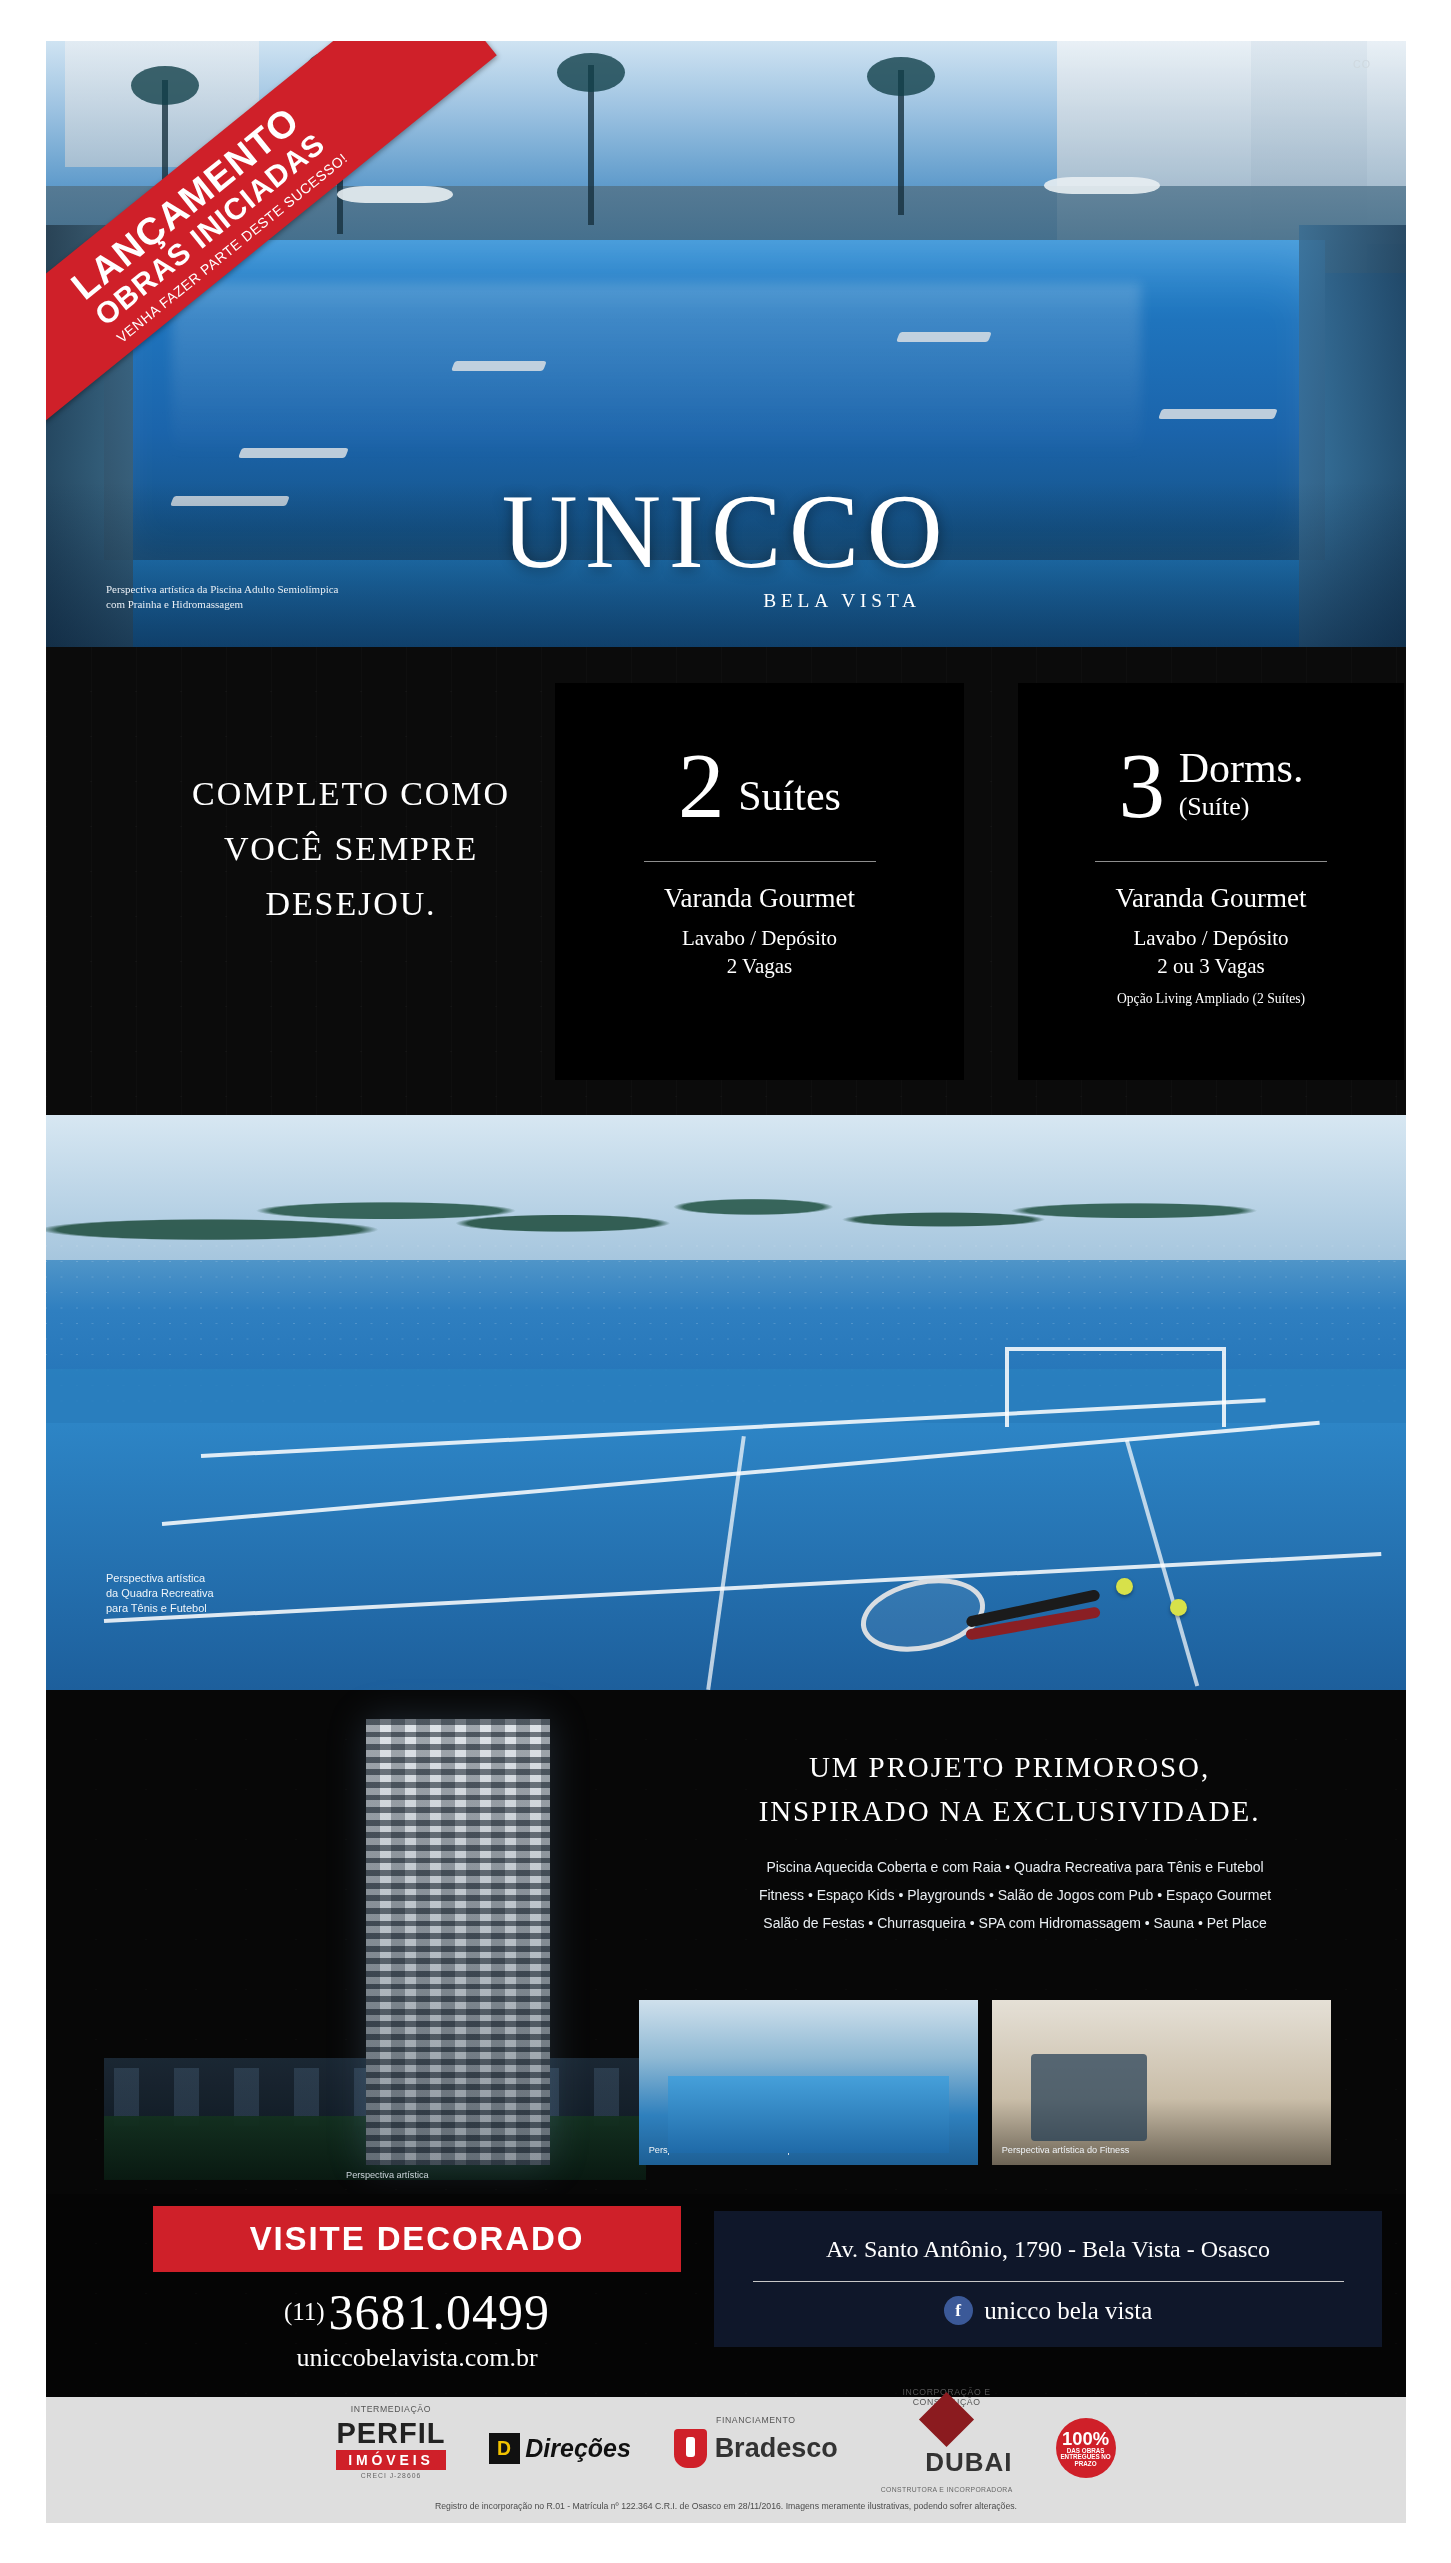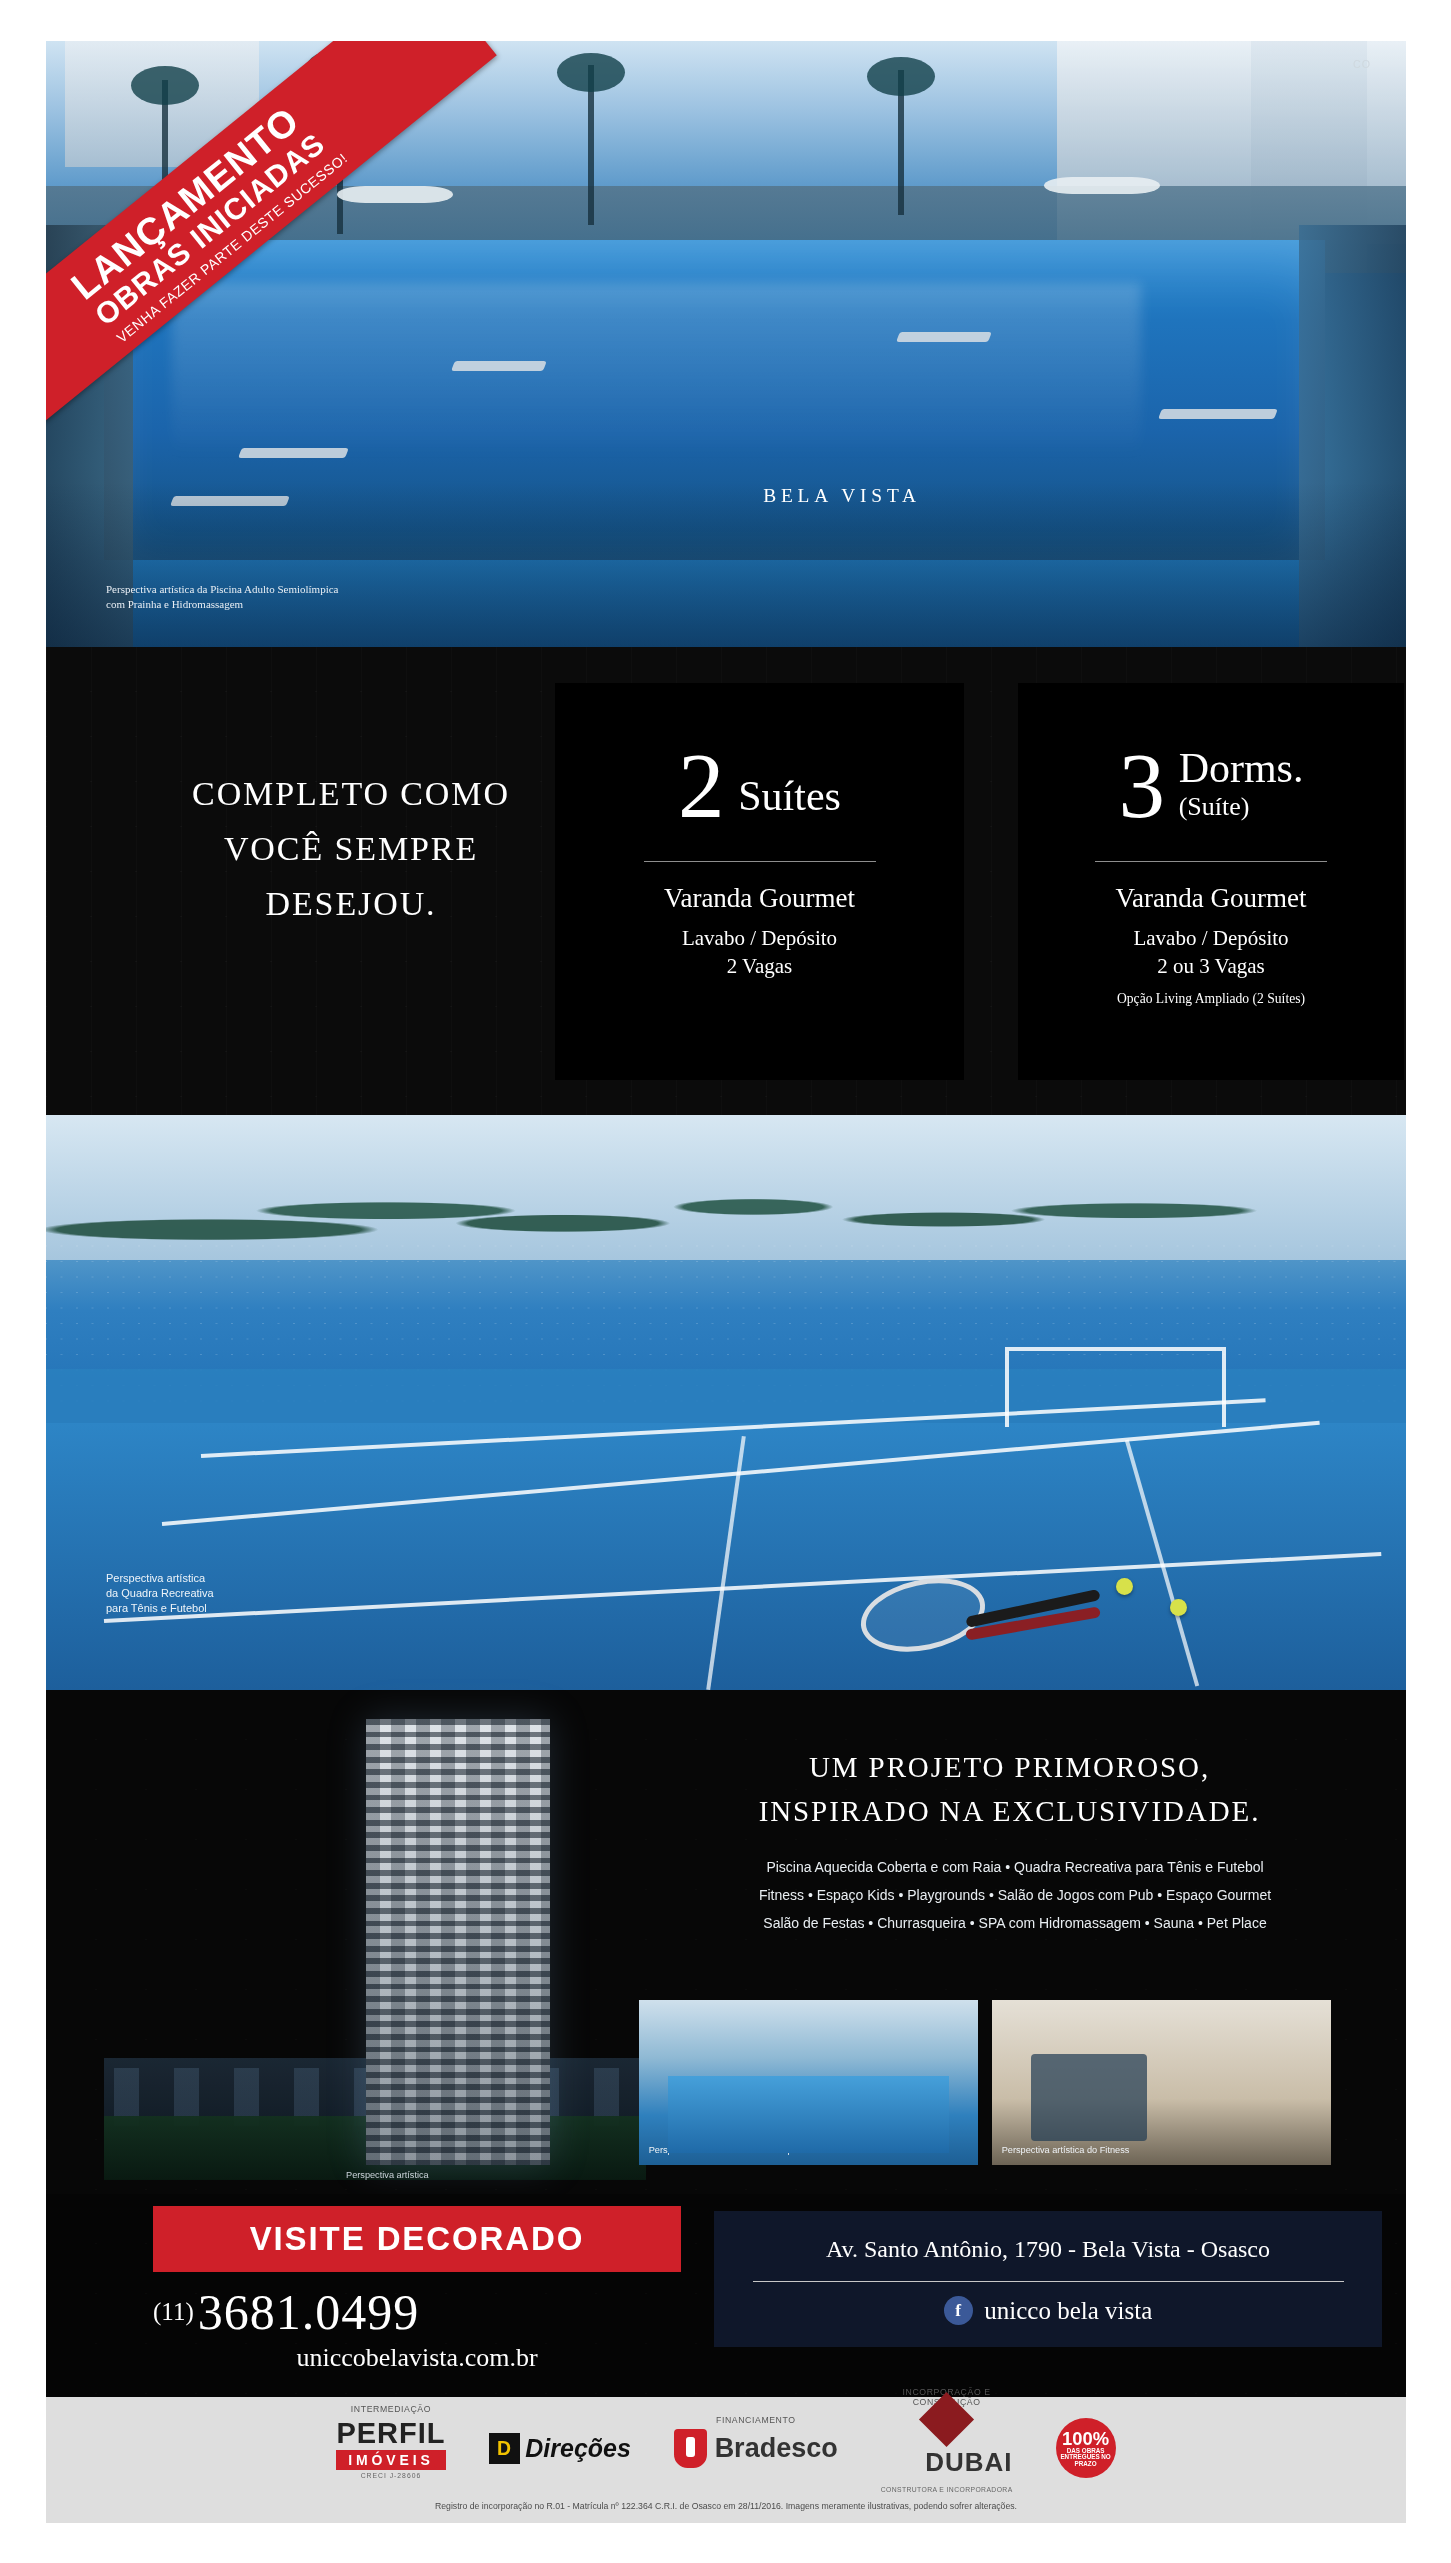--- a/index.html
+++ b/index.html
@@ -122,21 +122,21 @@
 
   
   .contact{position:absolute;left:46px;top:2194px;width:1360px;height:203px;background:#050505;}
   .contact:before{content:"";position:absolute;inset:0;opacity:.22;
      background-image:linear-gradient(30deg,rgba(255,255,255,.10) 1px,transparent 1px),
                       linear-gradient(-30deg,rgba(255,255,255,.10) 1px,transparent 1px);
      background-size:50px 50px,50px 50px;}
   .visitbtn{position:absolute;left:107px;top:11.6px;width:528px;height:66px;background:#cf2029;
             display:flex;align-items:center;justify-content:center;color:#fff;font-weight:bold;
             font-size:33px;letter-spacing:1.9px;}
-  .phone{position:absolute;left:107px;top:89px;width:528px;text-align:left;color:#fff;font-family:"Liberation Serif",serif;}
+  .phone{position:absolute;left:107px;top:89px;width:528px;text-align:center;color:#fff;font-family:"Liberation Serif",serif;}
   .phone .pp{font-size:25px;vertical-align:middle;}
   .phone .nn{font-size:50px;letter-spacing:1px;vertical-align:middle;}
   .site{position:absolute;left:107px;top:149px;width:528px;text-align:center;color:#fff;font-family:"Liberation Serif",serif;font-size:26px;}
   .addrbox{position:absolute;left:668px;top:17.4px;width:668px;height:136px;background:#0f172a;}
   .addr{position:absolute;left:0;top:25px;width:100%;text-align:center;color:#fff;font-family:"Liberation Serif",serif;font-size:24px;}
   .addrline{position:absolute;left:39px;top:70px;width:591px;height:1px;background:#c7c7c7;}
   .fb{position:absolute;left:0;top:85px;width:100%;display:flex;align-items:center;justify-content:center;gap:11.6px;color:#fff;
       font-family:"Liberation Serif",serif;font-size:25px;}
   .fbicon{width:29px;height:29px;border-radius:50%;background:#3b5998;color:#fff;font-weight:bold;
           display:flex;align-items:center;justify-content:center;font-size:17.4px;font-family:"Liberation Serif",serif;}
@@ -204,20 +204,21 @@
 
     <div class="topmark">CO</div>
 
     <div class="ribbon">
       <div class="r1">LANÇAMENTO</div>
       <div class="r2">OBRAS INICIADAS</div>
       <div class="r3">VENHA FAZER PARTE DESTE SUCESSO!</div>
     </div>
 
     <div class="brand">
+      <div class="nm">UNICCO</div>
       <div class="sb">BELA VISTA</div>
     </div>
 
     <div class="herocap" style="white-space:pre-line">Perspectiva artística da Piscina Adulto Semiolímpica
 com Prainha e Hidromassagem</div>
   </div>
 
   <div class="specs">
     <div class="slogan">COMPLETO COMO VOCÊ SEMPRE DESEJOU.</div>
 

